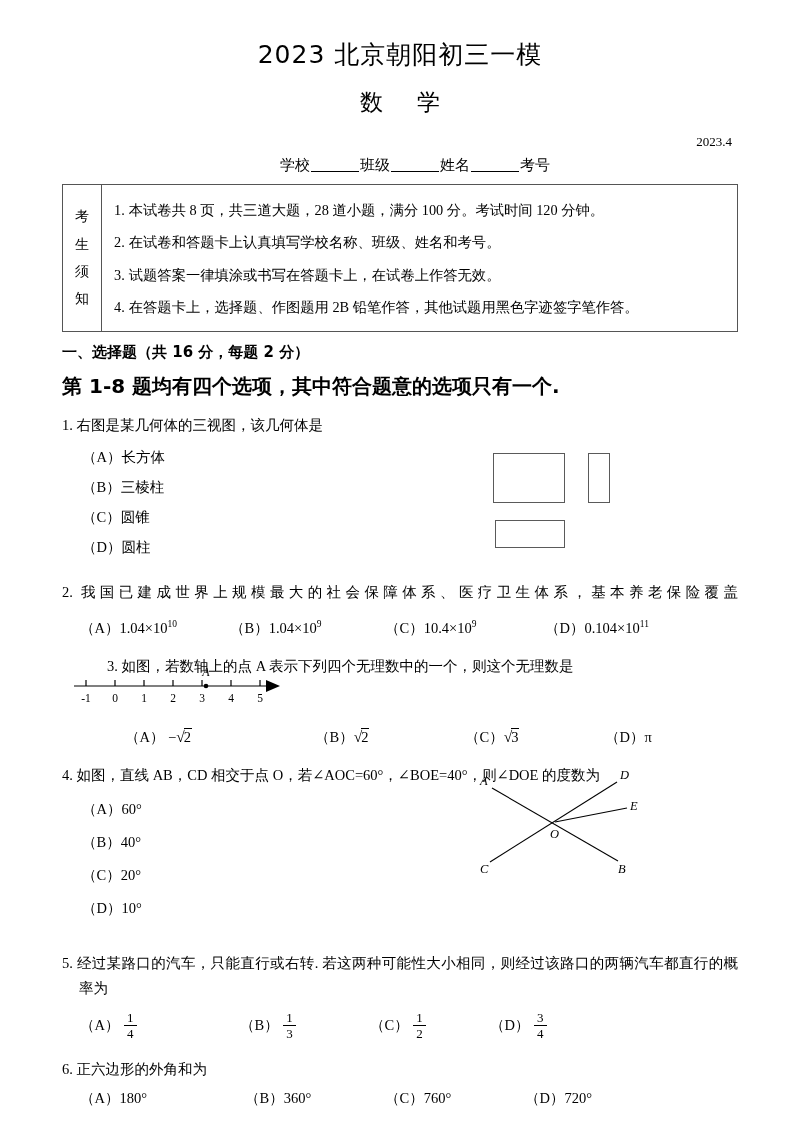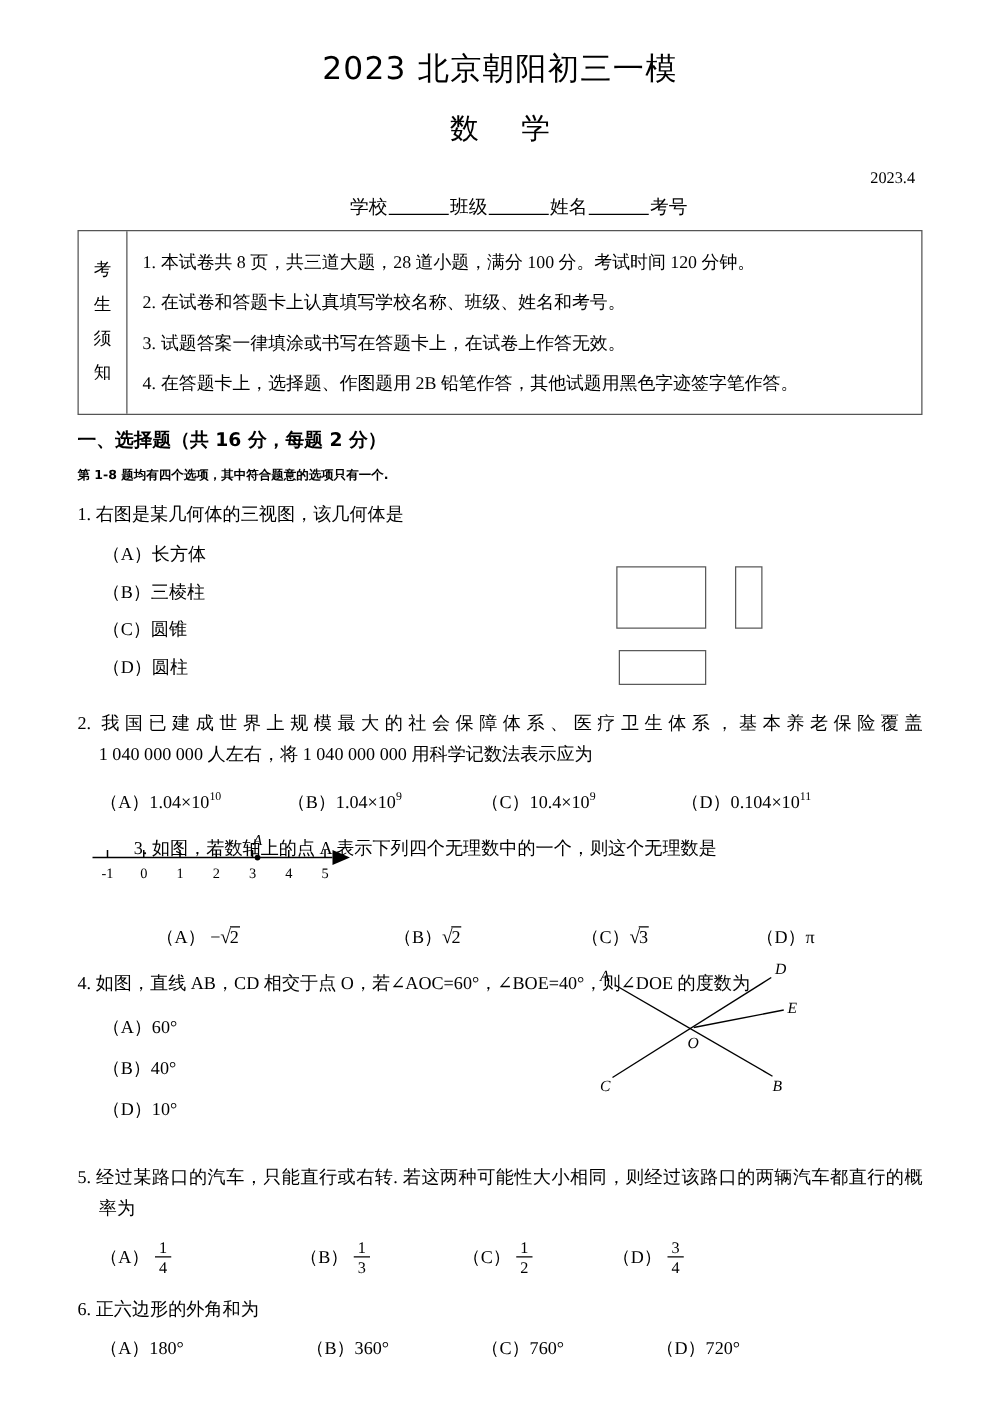--- a/index.html
+++ b/index.html
@@ -94,21 +94,21 @@
   .notice-item .num { margin-right: 4px; }
 
   
   .section-head {
     font-size: 15px;
     font-weight: bold;
     margin-top: 11px;
     font-family: "DejaVu Sans", "Liberation Sans", sans-serif;
   }
   .section-sub {
-    font-size: 10px;
+    font-size: 20px;
     font-weight: bold;
     margin-top: 11px;
     font-family: "DejaVu Sans", "Liberation Sans", sans-serif;
   }
 
   .q { position: relative; margin-top: 14px; font-size: 14.5px; }
   .q-stem { line-height: 1.55; }
   .q-stem.justify { text-align: justify; text-align-last: justify; }
   .q-cont { line-height: 1.55; padding-left: 17px; margin-top: 3px; }
 
@@ -192,21 +192,20 @@
 
   <div class="tv-a"></div>
   <div class="tv-b"></div>
   <div class="tv-c"></div>
 
   <div class="q" style="margin-top:18px;">
     <div class="q-stem justify">
       <span>2.</span>
       <span>我国已建成世界上规模最大的社会保障体系、医疗卫生体系，基本养老保险覆盖</span>
     </div>
-    <div class="q-cont">1 040 000 000 人左右，将 1 040 000 000 用科学记数法表示应为</div>
     <div class="opts-row" style="margin-top:16px;">
       <div class="opt" style="width:150px;"><span>（A）</span><span>1.04</span><span>×</span><span>10</span><sup>10</sup></div>
       <div class="opt" style="width:155px;"><span>（B）</span><span>1.04</span><span>×</span><span>10</span><sup>9</sup></div>
       <div class="opt" style="width:160px;"><span>（C）</span><span>10.4</span><span>×</span><span>10</span><sup>9</sup></div>
       <div class="opt"><span>（D）</span><span>0.104</span><span>×</span><span>10</span><sup>11</sup></div>
     </div>
   </div>
 
   <div class="q" style="margin-top:17px;margin-left:45px;">
     <div class="q-stem">
@@ -248,20 +247,21 @@
   </svg>
 
   <div class="q" style="margin-top:17px;">
     <div class="q-stem">
       <span>4.</span>
       <span>如图，直线 AB，CD 相交于点 O，若∠AOC=60°，∠BOE=40°，则∠DOE 的度数为</span>
     </div>
     <div class="opts-stack">
       <div class="opt" style="line-height:2.28;"><span>（A）</span><span>60°</span></div>
       <div class="opt" style="line-height:2.28;"><span>（B）</span><span>40°</span></div>
+      <div class="opt" style="line-height:2.28;"><span>（C）</span><span>20°</span></div>
       <div class="opt" style="line-height:2.28;"><span>（D）</span><span>10°</span></div>
     </div>
   </div>
 
   <svg class="geomfig" width="175" height="110">
     <g stroke="#000" stroke-width="1.1" fill="none">
       <line x1="22" y1="23" x2="148" y2="96"></line>
       <line x1="20" y1="97" x2="147" y2="17"></line>
       <line x1="85" y1="57" x2="157" y2="43"></line>
     </g>

